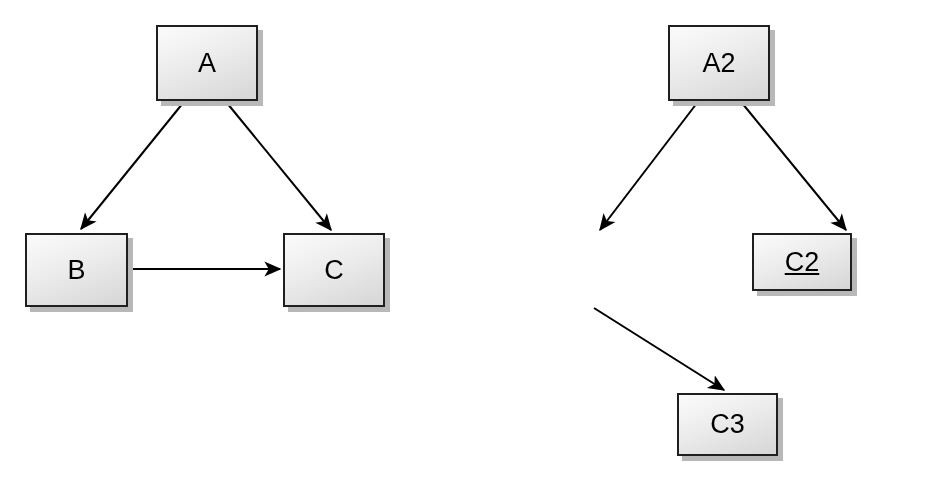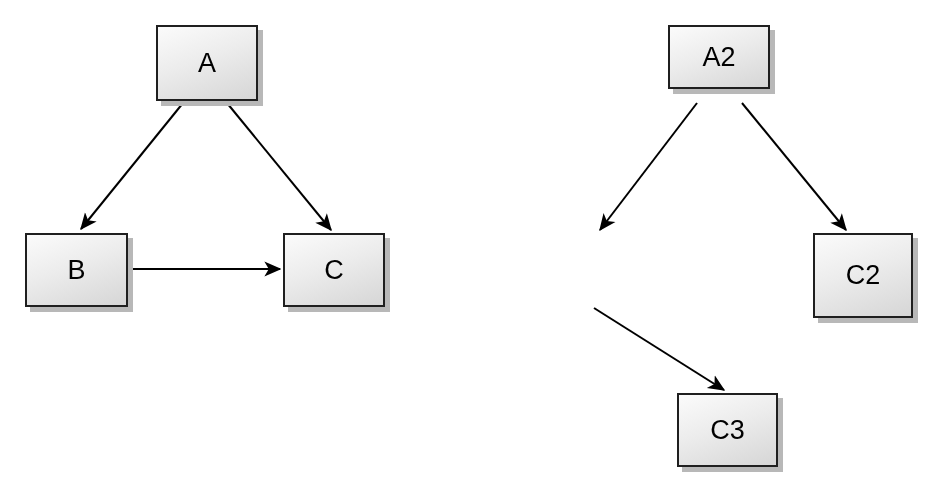--- a/index.html
+++ b/index.html
@@ -55,17 +55,17 @@
 
     <line x1="697" y1="103" x2="600" y2="230" stroke="#000000" stroke-width="2" marker-end="url(#arrow)"></line>
     <line x1="742" y1="103" x2="846" y2="230" stroke="#000000" stroke-width="2" marker-end="url(#arrow)"></line>
     <line x1="594" y1="308" x2="724" y2="390" stroke="#000000" stroke-width="2" marker-end="url(#arrow)"></line>
   </svg>
 
   <div class="node" style="left:156px; top:25px;  width:102px; height:76px;">A</div>
   <div class="node" style="left:25px;  top:233px; width:103px; height:74px;">B</div>
   <div class="node" style="left:283px; top:233px; width:102px; height:74px;">C</div>
 
-  <div class="node" style="left:668px; top:25px;  width:102px; height:64px;">A2</div>
-  <div class="node" style="left:813px; top:233px; width:100px; height:85px;">C2</div>
-  <div class="node" style="left:677px; top:393px; width:101px; height:74px;">C3</div>
+  <div class="node" style="left:668px; top:25px;  width:102px; height:76px;">A2</div>
+  <div class="node" style="left:752px; top:233px; width:100px; height:58px;text-decoration:underline;">C2</div>
+  <div class="node" style="left:677px; top:393px; width:101px; height:63px;">C3</div>
 
 </div>
 
 </body></html>

